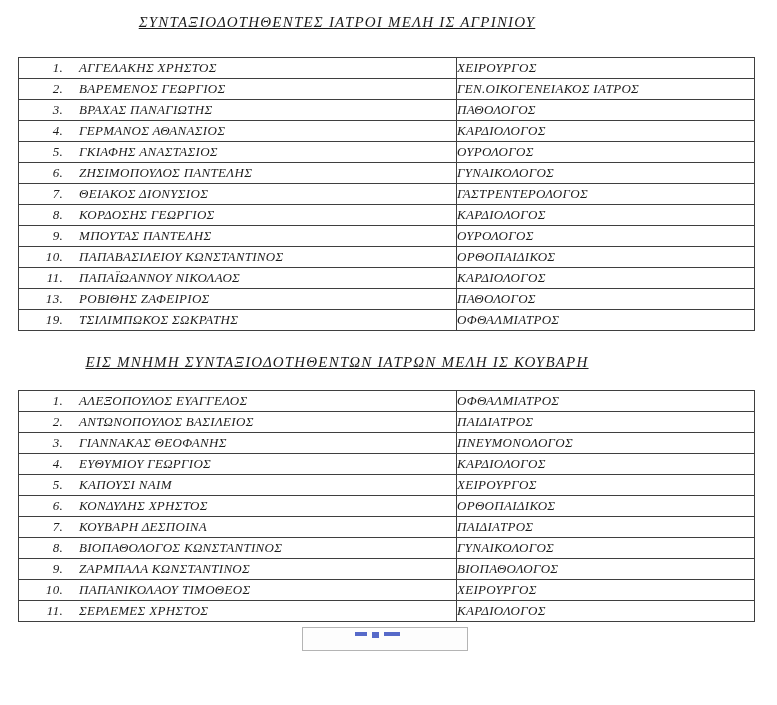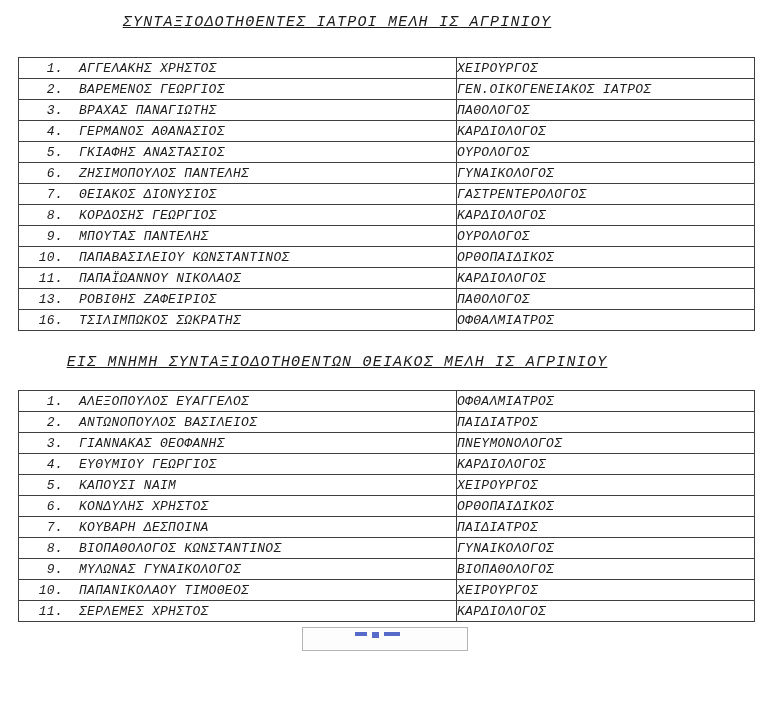--- a/index.html
+++ b/index.html
@@ -6,21 +6,21 @@
     margin: 0;
     padding: 0;
     background: #ffffff;
   }
   .page {
     position: relative;
     width: 777px;
     height: 705px;
     overflow: hidden;
     background: #ffffff;
-    font-family: Liberation Mono, monospace;
+    font-family: Liberation Serif, serif;
     font-style: italic;
     color: #1c1c1c;
   }
   .title-wrap {
     width: 674px;
     text-align: center;
   }
   .section-title {
     display: inline-block;
     margin: 0;
@@ -203,31 +203,31 @@
             <span class="cell-inner">
               <span class="row-num">13.</span>
               <span class="row-name">ΡΟΒΙΘΗΣ ΖΑΦΕΙΡΙΟΣ</span>
             </span>
           </td>
           <td class="spec-cell"><span>ΠΑΘΟΛΟΓΟΣ</span></td>
         </tr>
         <tr>
           <td class="name-cell">
             <span class="cell-inner">
-              <span class="row-num">16.</span>
+              <span class="row-num">19.</span>
               <span class="row-name">ΤΣΙΛΙΜΠΩΚΟΣ ΣΩΚΡΑΤΗΣ</span>
             </span>
           </td>
           <td class="spec-cell"><span>ΟΦΘΑΛΜΙΑΤΡΟΣ</span></td>
         </tr>
       </tbody>
   </table>
 
   <div class="title-wrap second">
-    <h1 class="section-title">ΕΙΣ ΜΝΗΜΗ ΣΥΝΤΑΞΙΟΔΟΤΗΘΕΝΤΩΝ ΘΕΙΑΚΟΣ ΜΕΛΗ ΙΣ ΑΓΡΙΝΙΟΥ</h1>
+    <h1 class="section-title">ΕΙΣ ΜΝΗΜΗ ΣΥΝΤΑΞΙΟΔΟΤΗΘΕΝΤΩΝ ΙΑΤΡΩΝ ΜΕΛΗ ΙΣ ΚΟΥΒΑΡΗ</h1>
   </div>
 
   <table class="doc-table second">
     <tbody>
         <tr>
           <td class="name-cell">
             <span class="cell-inner">
               <span class="row-num">1.</span>
               <span class="row-name">ΑΛΕΞΟΠΟΥΛΟΣ ΕΥΑΓΓΕΛΟΣ</span>
             </span>
@@ -294,21 +294,21 @@
               <span class="row-num">8.</span>
               <span class="row-name">ΒΙΟΠΑΘΟΛΟΓΟΣ ΚΩΝΣΤΑΝΤΙΝΟΣ</span>
             </span>
           </td>
           <td class="spec-cell"><span>ΓΥΝΑΙΚΟΛΟΓΟΣ</span></td>
         </tr>
         <tr>
           <td class="name-cell">
             <span class="cell-inner">
               <span class="row-num">9.</span>
-              <span class="row-name">ΜΥΛΩΝΑΣ ΓΥΝΑΙΚΟΛΟΓΟΣ</span>
+              <span class="row-name">ΖΑΡΜΠΑΛΑ ΚΩΝΣΤΑΝΤΙΝΟΣ</span>
             </span>
           </td>
           <td class="spec-cell"><span>ΒΙΟΠΑΘΟΛΟΓΟΣ</span></td>
         </tr>
         <tr>
           <td class="name-cell">
             <span class="cell-inner">
               <span class="row-num">10.</span>
               <span class="row-name">ΠΑΠΑΝΙΚΟΛΑΟΥ ΤΙΜΟΘΕΟΣ</span>
             </span>

